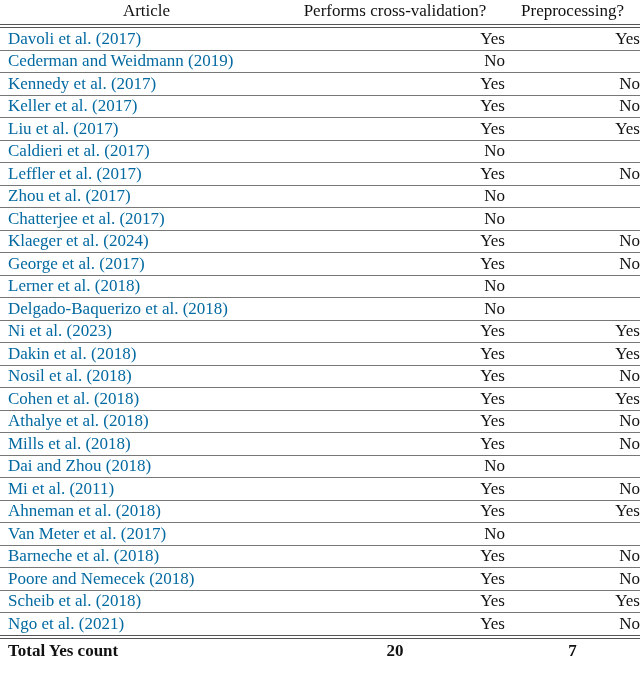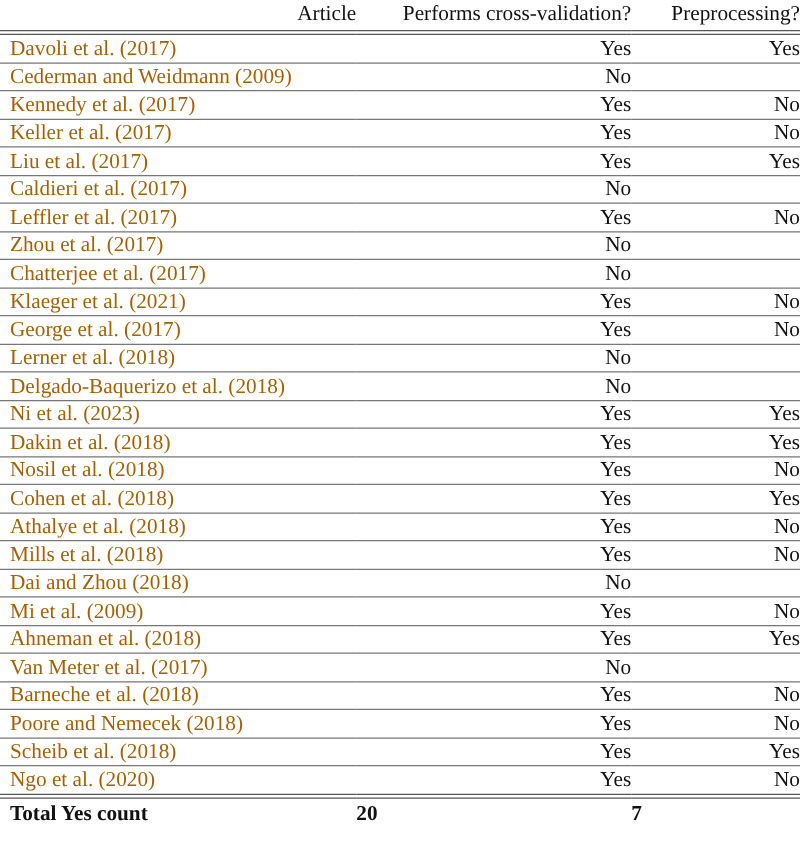--- a/index.html
+++ b/index.html
@@ -17,54 +17,54 @@
     font-family: "Liberation Serif", serif;
     font-size: 17px;
     color: #111111;
   }
   .col-article { width: 285px; }
   .col-cv      { width: 220px; }
   .col-prep    { width: 135px; }
 
   .doc-table th {
     font-weight: normal;
-    text-align: right;
+    text-align: center;
     padding: 1px 0 3px 8px;
     height: 18px;
     vertical-align: middle;
     white-space: nowrap;
     border-bottom: 4px double #555555;
   }
   .doc-table th.center { padding-left: 0; }
 
   .doc-table tbody td {
     height: 21.5px;
     padding: 0 0 0 8px;
     vertical-align: middle;
     white-space: nowrap;
     border-bottom: 1px solid #777777;
   }
   .doc-table td.center { text-align: right; padding-left: 0; }
 
   .article-link {
-    color: #a16207;
+    color: #0369a1;
     text-decoration: none;
     cursor: pointer;
   }
 
   .doc-table tfoot td {
     border-top: 4px double #555555;
     border-bottom: none;
     height: 22px;
     padding: 1px 0 0 8px;
     vertical-align: middle;
     font-weight: bold;
     white-space: nowrap;
   }
-  .doc-table tfoot td.center { text-align: left; padding-left: 0; }
+  .doc-table tfoot td.center { text-align: center; padding-left: 0; }
 </style>
 </head>
 <body>
 
 <table class="doc-table">
   <colgroup>
     <col class="col-article">
     <col class="col-cv">
     <col class="col-prep">
   </colgroup>
@@ -75,21 +75,21 @@
       <th class="center">Preprocessing?</th>
     </tr>
   </thead>
   <tbody id="rows-body">
       <tr>
         <td><span class="article-link">Davoli et al. (2017)</span></td>
         <td class="center">Yes</td>
         <td class="center">Yes</td>
       </tr>
       <tr>
-        <td><span class="article-link">Cederman and Weidmann (2009)</span></td>
+        <td><span class="article-link">Cederman and Weidmann (2019)</span></td>
         <td class="center">No</td>
         <td class="center"></td>
       </tr>
       <tr>
         <td><span class="article-link">Kennedy et al. (2017)</span></td>
         <td class="center">Yes</td>
         <td class="center">No</td>
       </tr>
       <tr>
         <td><span class="article-link">Keller et al. (2017)</span></td>
@@ -115,21 +115,21 @@
         <td><span class="article-link">Zhou et al. (2017)</span></td>
         <td class="center">No</td>
         <td class="center"></td>
       </tr>
       <tr>
         <td><span class="article-link">Chatterjee et al. (2017)</span></td>
         <td class="center">No</td>
         <td class="center"></td>
       </tr>
       <tr>
-        <td><span class="article-link">Klaeger et al. (2021)</span></td>
+        <td><span class="article-link">Klaeger et al. (2024)</span></td>
         <td class="center">Yes</td>
         <td class="center">No</td>
       </tr>
       <tr>
         <td><span class="article-link">George et al. (2017)</span></td>
         <td class="center">Yes</td>
         <td class="center">No</td>
       </tr>
       <tr>
         <td><span class="article-link">Lerner et al. (2018)</span></td>
@@ -170,21 +170,21 @@
         <td><span class="article-link">Mills et al. (2018)</span></td>
         <td class="center">Yes</td>
         <td class="center">No</td>
       </tr>
       <tr>
         <td><span class="article-link">Dai and Zhou (2018)</span></td>
         <td class="center">No</td>
         <td class="center"></td>
       </tr>
       <tr>
-        <td><span class="article-link">Mi et al. (2009)</span></td>
+        <td><span class="article-link">Mi et al. (2011)</span></td>
         <td class="center">Yes</td>
         <td class="center">No</td>
       </tr>
       <tr>
         <td><span class="article-link">Ahneman et al. (2018)</span></td>
         <td class="center">Yes</td>
         <td class="center">Yes</td>
       </tr>
       <tr>
         <td><span class="article-link">Van Meter et al. (2017)</span></td>
@@ -200,21 +200,21 @@
         <td><span class="article-link">Poore and Nemecek (2018)</span></td>
         <td class="center">Yes</td>
         <td class="center">No</td>
       </tr>
       <tr>
         <td><span class="article-link">Scheib et al. (2018)</span></td>
         <td class="center">Yes</td>
         <td class="center">Yes</td>
       </tr>
       <tr>
-        <td><span class="article-link">Ngo et al. (2020)</span></td>
+        <td><span class="article-link">Ngo et al. (2021)</span></td>
         <td class="center">Yes</td>
         <td class="center">No</td>
       </tr>
     </tbody>
   <tfoot>
     <tr>
       <td>Total Yes count</td>
       <td class="center">20</td>
       <td class="center">7</td>
     </tr>

